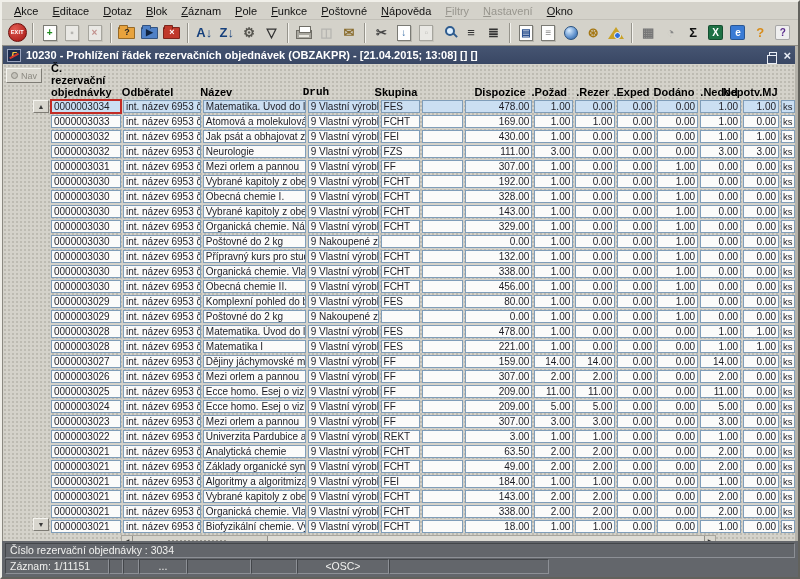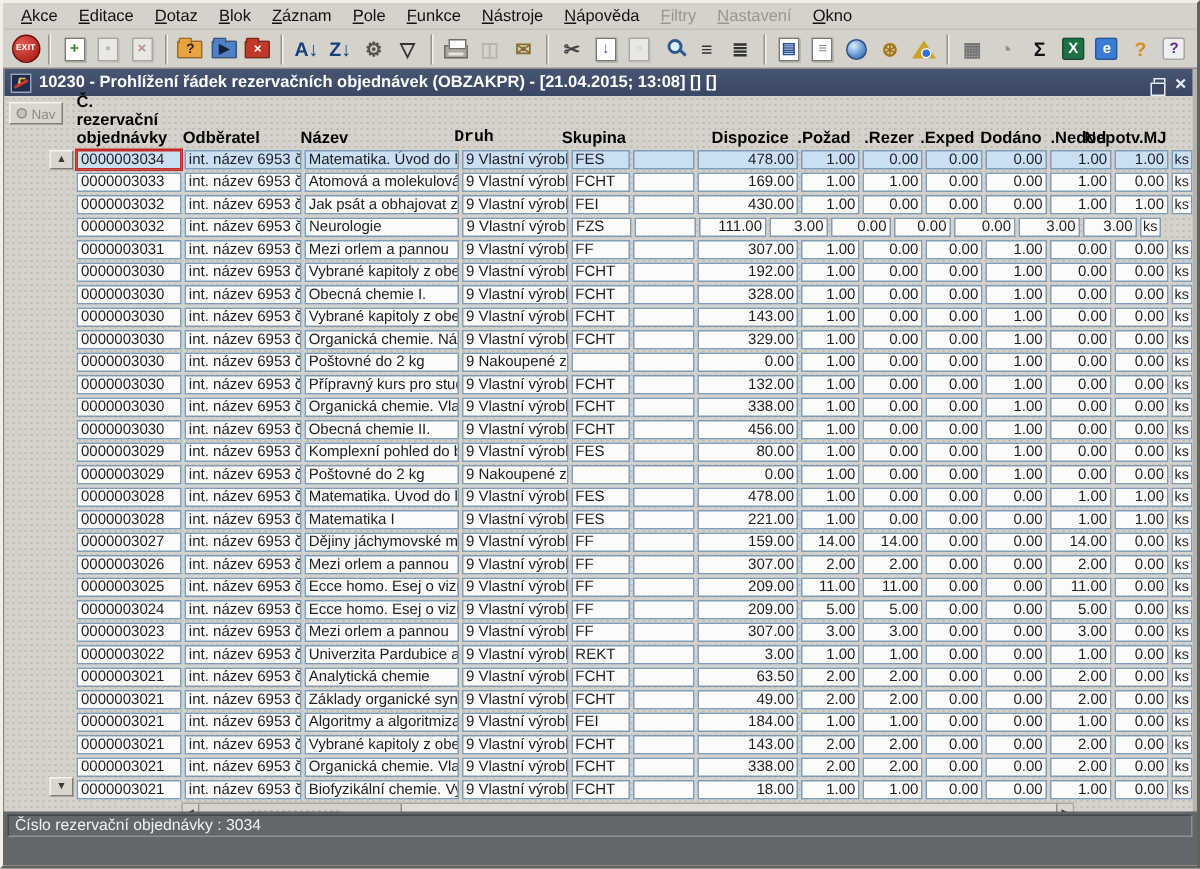--- a/index.html
+++ b/index.html
@@ -111,21 +111,21 @@
 <div class="app">
 
   <div class="menubar" id="menubar">
       <span class="menu-item">Akce</span>
       <span class="menu-item">Editace</span>
       <span class="menu-item">Dotaz</span>
       <span class="menu-item">Blok</span>
       <span class="menu-item">Záznam</span>
       <span class="menu-item">Pole</span>
       <span class="menu-item">Funkce</span>
-      <span class="menu-item">Nástroje</span>
+      <span class="menu-item">Poštovné</span>
       <span class="menu-item">Nápověda</span>
       <span class="menu-item disabled">Filtry</span>
       <span class="menu-item disabled">Nastavení</span>
       <span class="menu-item">Okno</span>
     </div>
 
   <div class="toolbar" id="toolbar">
       <span class="tb-icon">
         <span class="k-exit">EXIT</span>
       </span>
@@ -326,21 +326,21 @@
                 <div class="cell r" style="width: 36px;">1.00</div>
                 <div class="cell unit" style="width: 14px;">ks</div>
               </div>
               <div class="row">
                 <div class="cell" style="width: 70px;">0000003032</div>
                 <div class="cell" style="width: 78px;">int. název 6953 čás</div>
                 <div class="cell" style="width: 103px;">Neurologie</div>
                 <div class="cell" style="width: 71px;">9 Vlastní výrobky</div>
                 <div class="cell" style="width: 40px;">FZS</div>
                 <div class="cell" style="width: 41px;"></div>
-                <div class="cell r" style="width: 45px;">111.00</div>
+                <div class="cell r" style="width: 67px;">111.00</div>
                 <div class="cell r" style="width: 39px;">3.00</div>
                 <div class="cell r" style="width: 40px;">0.00</div>
                 <div class="cell r" style="width: 38px;">0.00</div>
                 <div class="cell r" style="width: 41px;">0.00</div>
                 <div class="cell r" style="width: 41px;">3.00</div>
                 <div class="cell r" style="width: 36px;">3.00</div>
                 <div class="cell unit" style="width: 14px;">ks</div>
               </div>
               <div class="row">
                 <div class="cell" style="width: 70px;">0000003031</div>
@@ -750,15 +750,25 @@
           <span class="hthumb"></span>
           <span class="htrack"></span>
           <span class="harrow right">▶</span>
         </div>
       </div>
     </div>
   </div>
 
   <div class="statusbar">
     <div class="sline1">Číslo rezervační objednávky : 3034</div>
+    <div class="sline2" id="sline2">
+        <div class="scell" style="width: 104px;">Záznam: 1/11151</div>
+        <div class="scell" style="width: 14px;"></div>
+        <div class="scell" style="width: 16px;"></div>
+        <div class="scell" style="width: 48px; text-align: center;">...</div>
+        <div class="scell" style="width: 64px;"></div>
+        <div class="scell" style="width: 46px;"></div>
+        <div class="scell" style="width: 92px; text-align: center;">&lt;OSC&gt;</div>
+        <div class="scell" style="width: 160px;"></div>
+      </div>
   </div>
 
 </div>
 
 </body></html>

